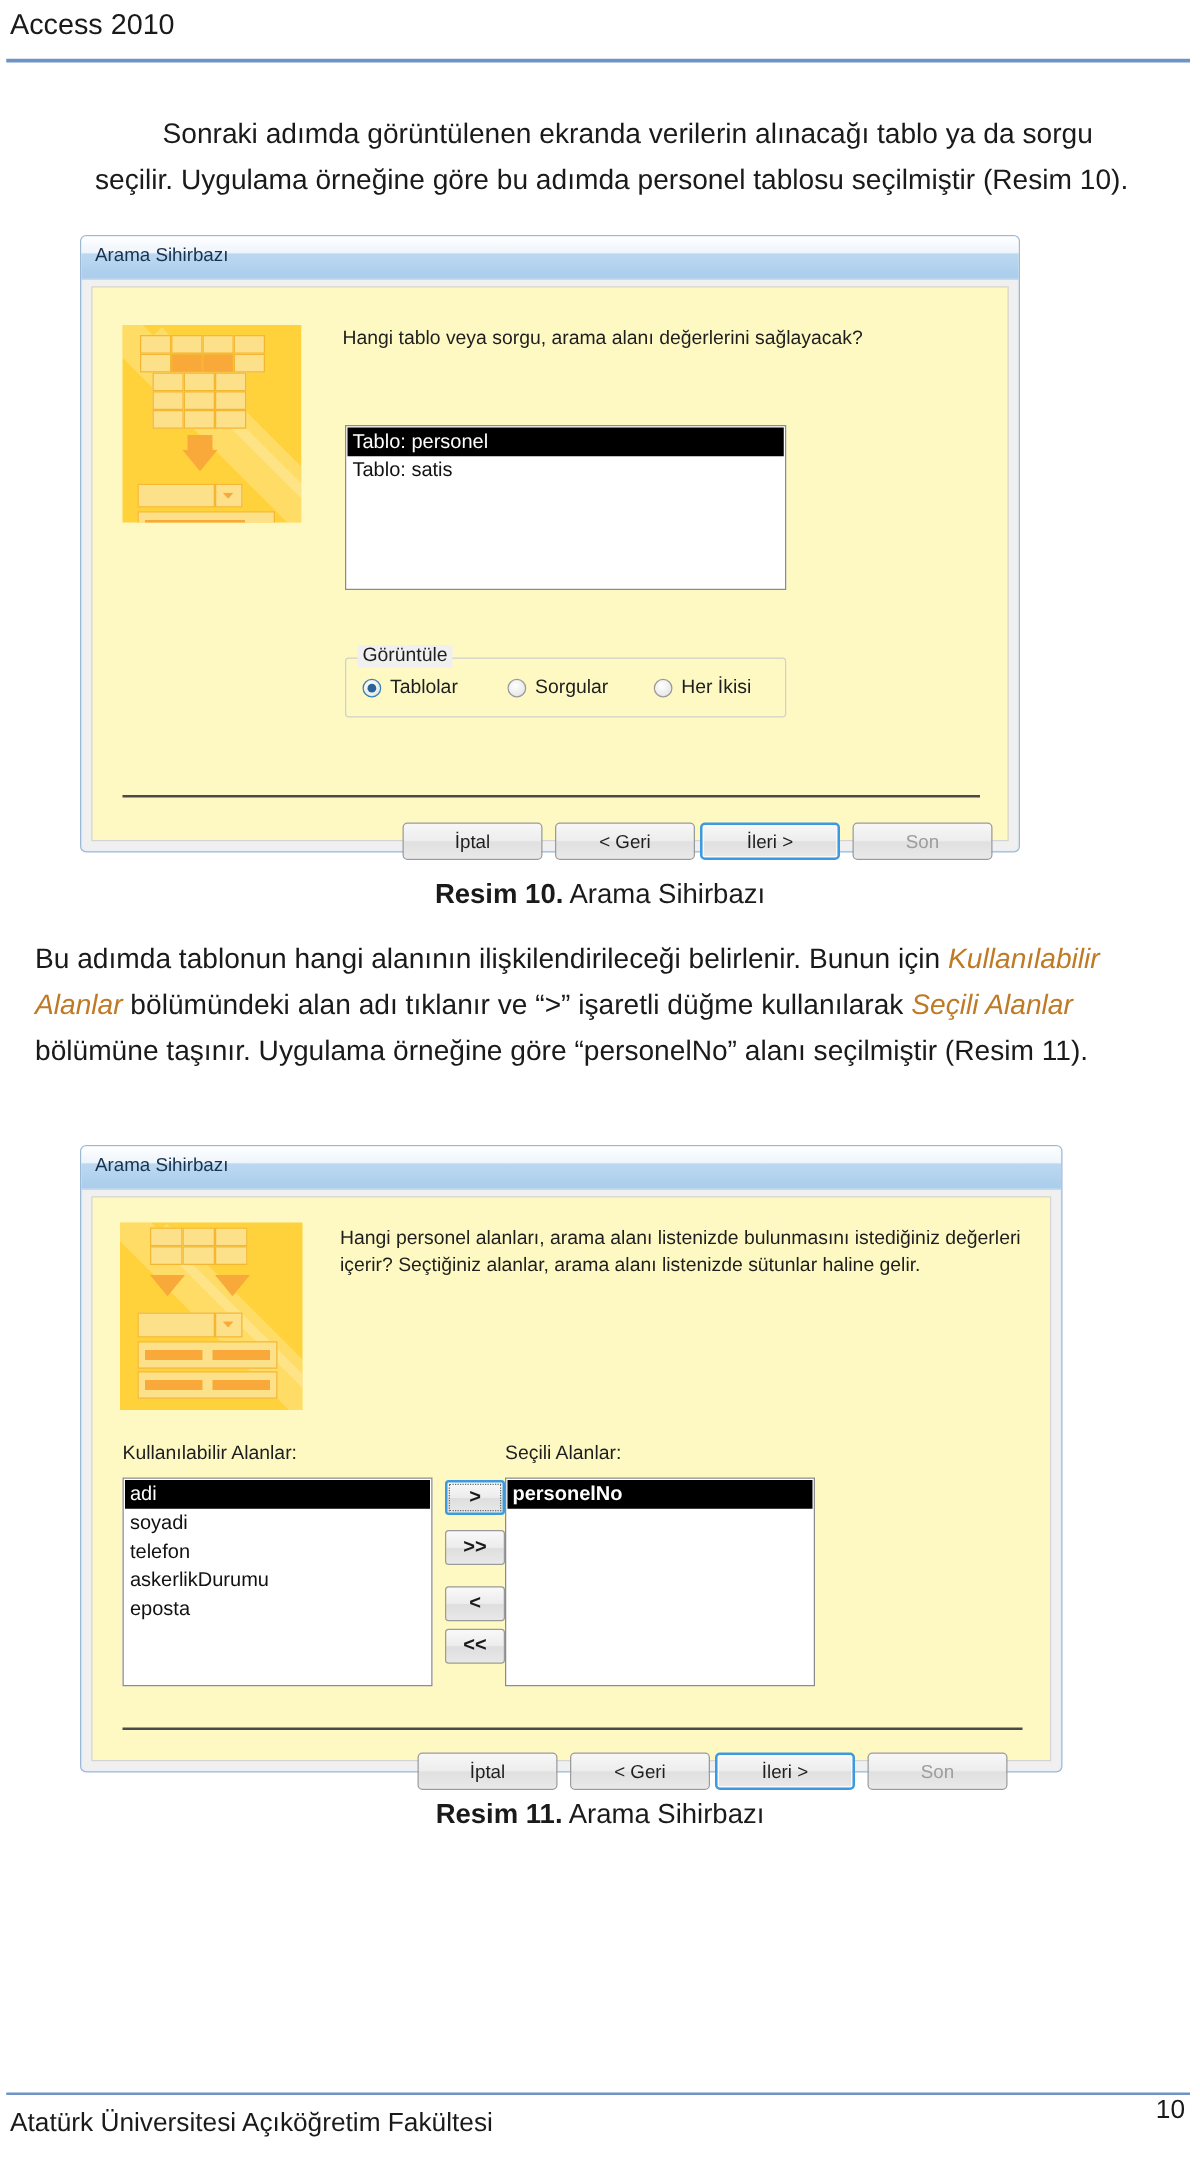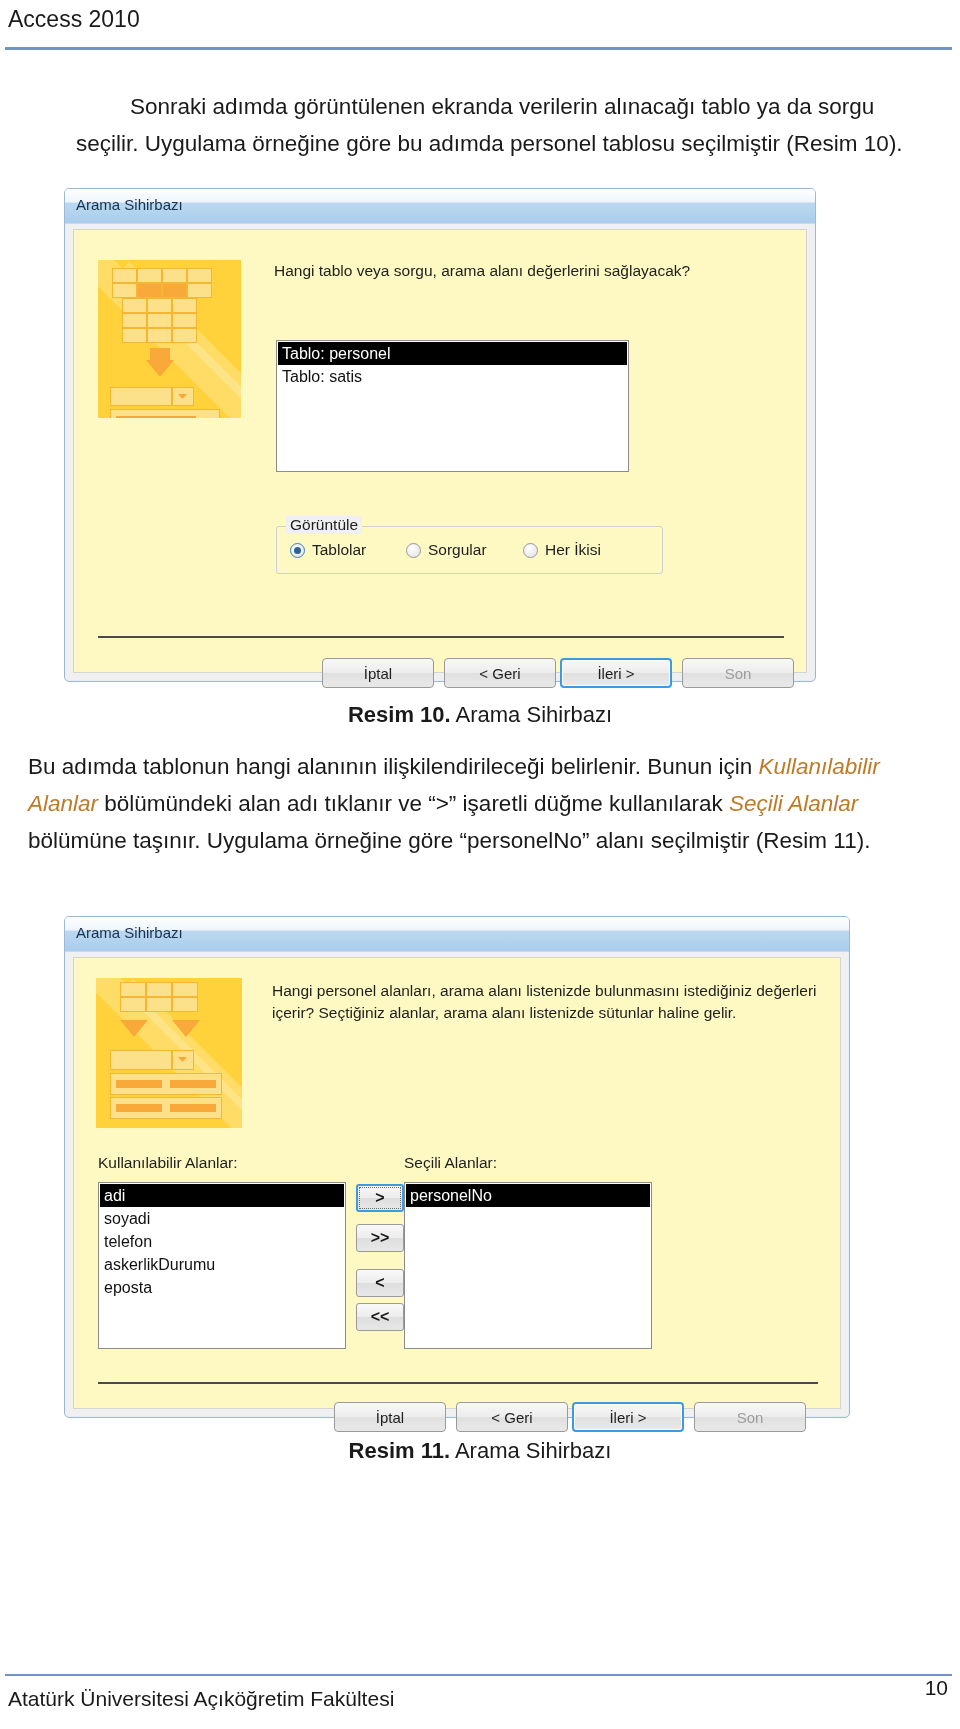--- a/index.html
+++ b/index.html
@@ -337,21 +337,21 @@
       <div class="bar-sm" style="left:18px; top:156px; width:80px; height:8px;"></div>
     </div>
 
     <div class="dlg-prompt" style="left:200px; top:30px; width:480px;">Hangi tablo veya sorgu, arama alanı değerlerini sağlayacak?</div>
 
     <div class="listbox" style="left:202px; top:110px; width:353px; height:132px; padding:1px;">
       <div class="lb-item selected">Tablo: personel</div>
       <div class="lb-item">Tablo: satis</div>
     </div>
 
-    <div class="groupbox" style="left:202px; top:296px; width:387px; height:48px;">
+    <div class="groupbox" style="left:202px; top:296px; width:353px; height:48px;">
       <div class="gb-legend">Görüntüle</div>
       <div class="radio-row" style="padding-left:13px;">
         <div class="radio on" style="width:116px;">
           <span class="dot"></span>
           <span>Tablolar</span>
         </div>
         <div class="radio" style="width:117px;">
           <span class="dot"></span>
           <span>Sorgular</span>
         </div>
@@ -433,21 +433,21 @@
     <div class="xbtn" style="left:282px; top:266px;">
       <span>&gt;&gt;</span>
     </div>
     <div class="xbtn" style="left:282px; top:311px;">
       <span>&lt;</span>
     </div>
     <div class="xbtn" style="left:282px; top:345px;">
       <span>&lt;&lt;</span>
     </div>
 
-    <div class="listbox" style="left:330px; top:224px; width:248px; height:167px; padding:1px;">
+    <div class="listbox" style="left:330px; top:224px; width:248px; height:167px; padding:1px;font-weight:bold;">
       <div class="lb-item selected">personelNo</div>
     </div>
 
     <div class="dlg-sep" style="left:24px; top:424px; width:720px;"></div>
 
     <div class="btn" style="left:260px; top:444px; width:112px;">
       <span>İptal</span>
     </div>
     <div class="btn" style="left:382px; top:444px; width:112px;">
       <span>&lt; Geri</span>

